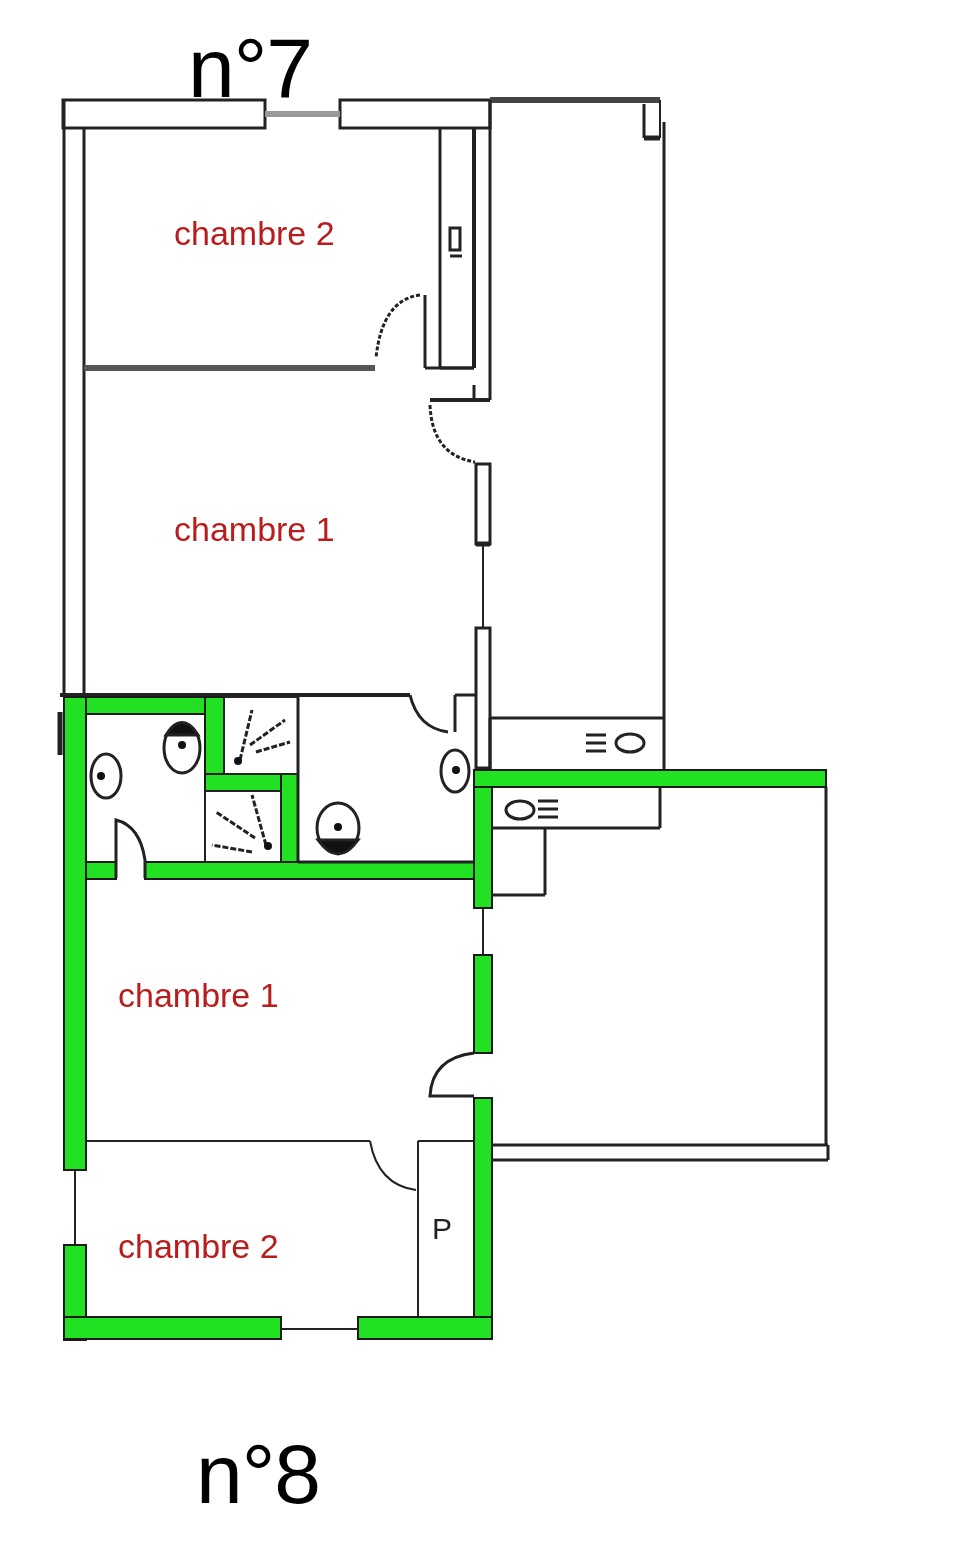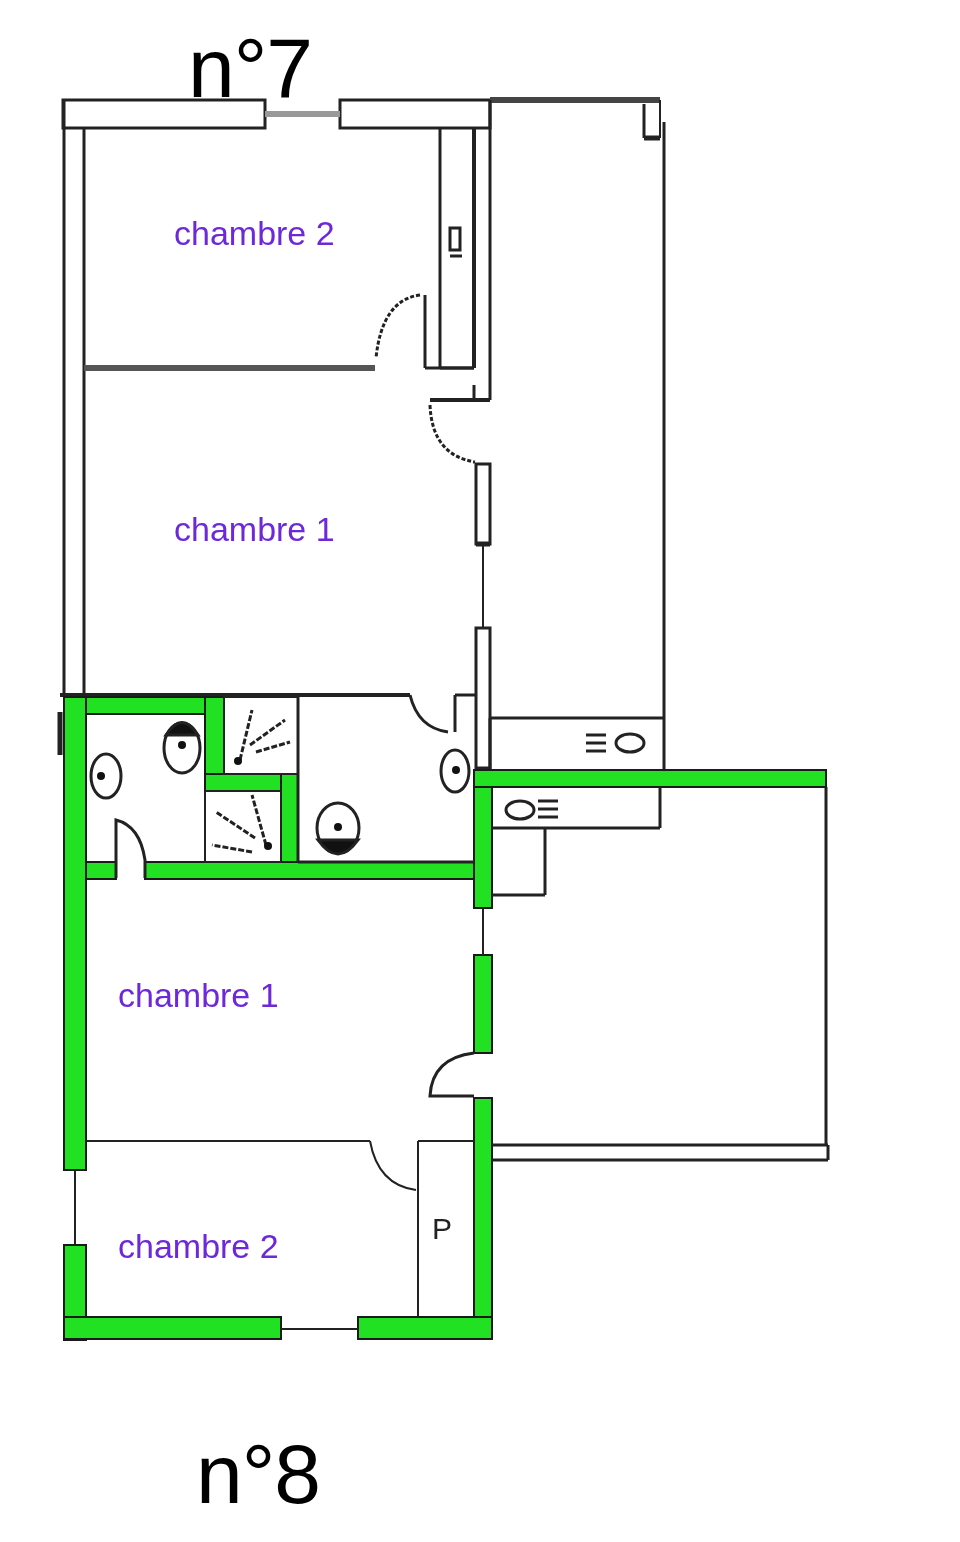--- a/index.html
+++ b/index.html
@@ -1,19 +1,19 @@
 <!DOCTYPE html>
 <html><head>
 <meta charset="utf-8">
 <style>
   html, body { margin: 0; padding: 0; background: #ffffff; }
   body { width: 960px; height: 1542px; position: relative; overflow: hidden; font-family: "Liberation Sans", sans-serif; }
   #plan { position: absolute; left: 0; top: 0; width: 960px; height: 1542px; }
   .unit-label { position: absolute; font-family: "Liberation Sans", sans-serif; font-size: 84px; color: #000; line-height: 1; letter-spacing: -1px; }
-  .room-label { position: absolute; font-family: "Liberation Sans", sans-serif; font-size: 34px; color: #6d28d9; line-height: 1; white-space: nowrap; text-align: center; }
+  .room-label { position: absolute; font-family: "Liberation Sans", sans-serif; font-size: 34px; color: #b91c1c; line-height: 1; white-space: nowrap; text-align: center; }
   .p-label { position: absolute; font-family: "Liberation Sans", sans-serif; font-size: 30px; color: #222; line-height: 1; }
 </style>
 </head>
 <body>
 
 <svg id="plan" viewBox="0 0 960 1542" xmlns="http://www.w3.org/2000/svg">
 
   <g fill="none" stroke="#222" stroke-width="3">
 
     <rect x="63" y="100" width="202" height="28" fill="#fff" stroke="#222" stroke-width="3"></rect>

